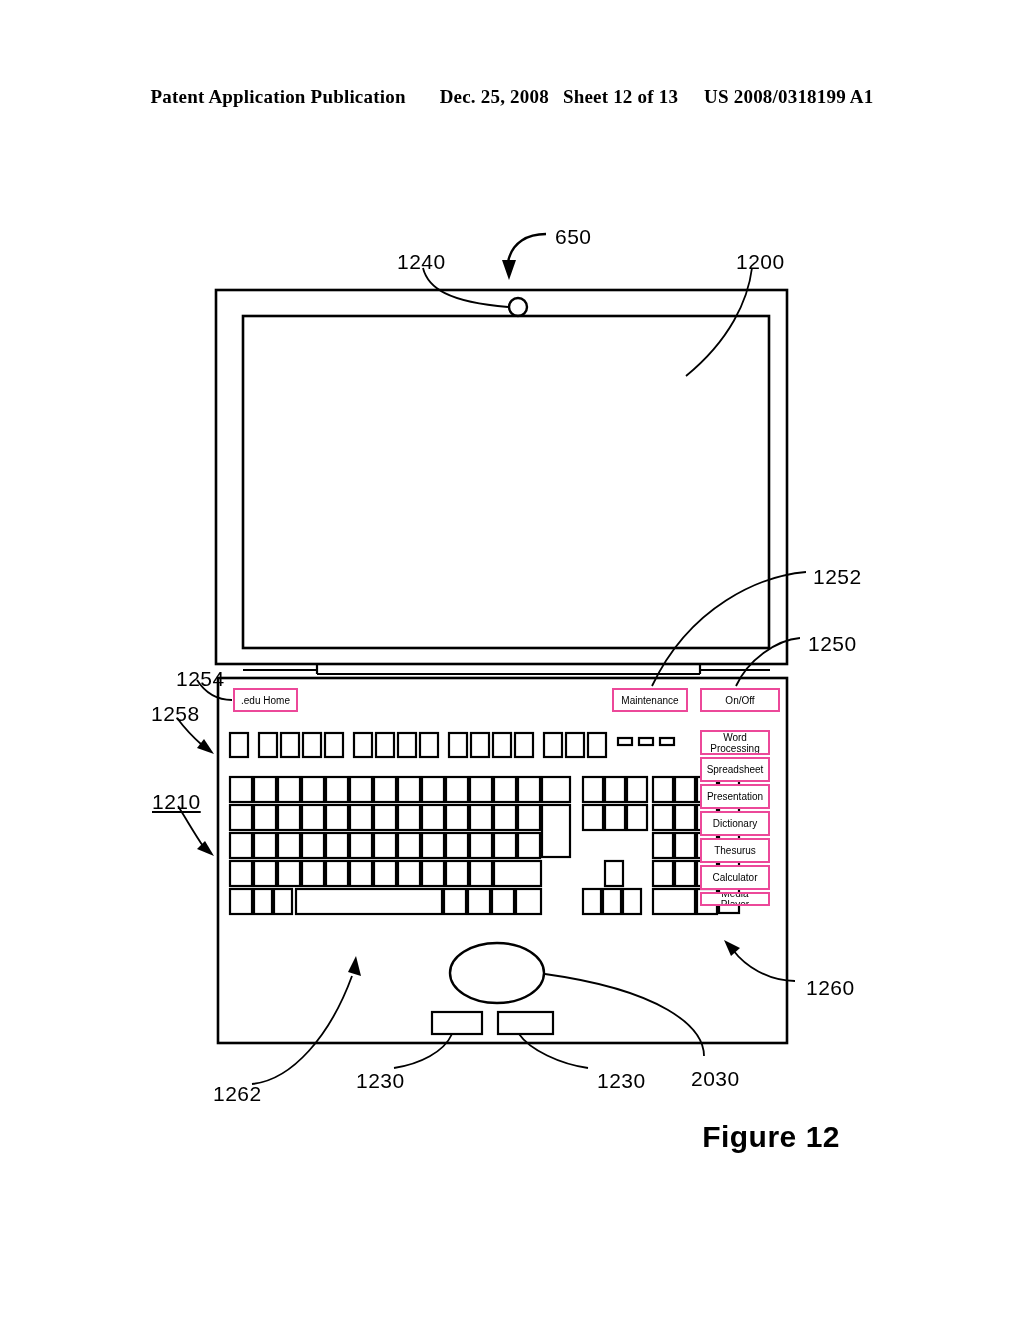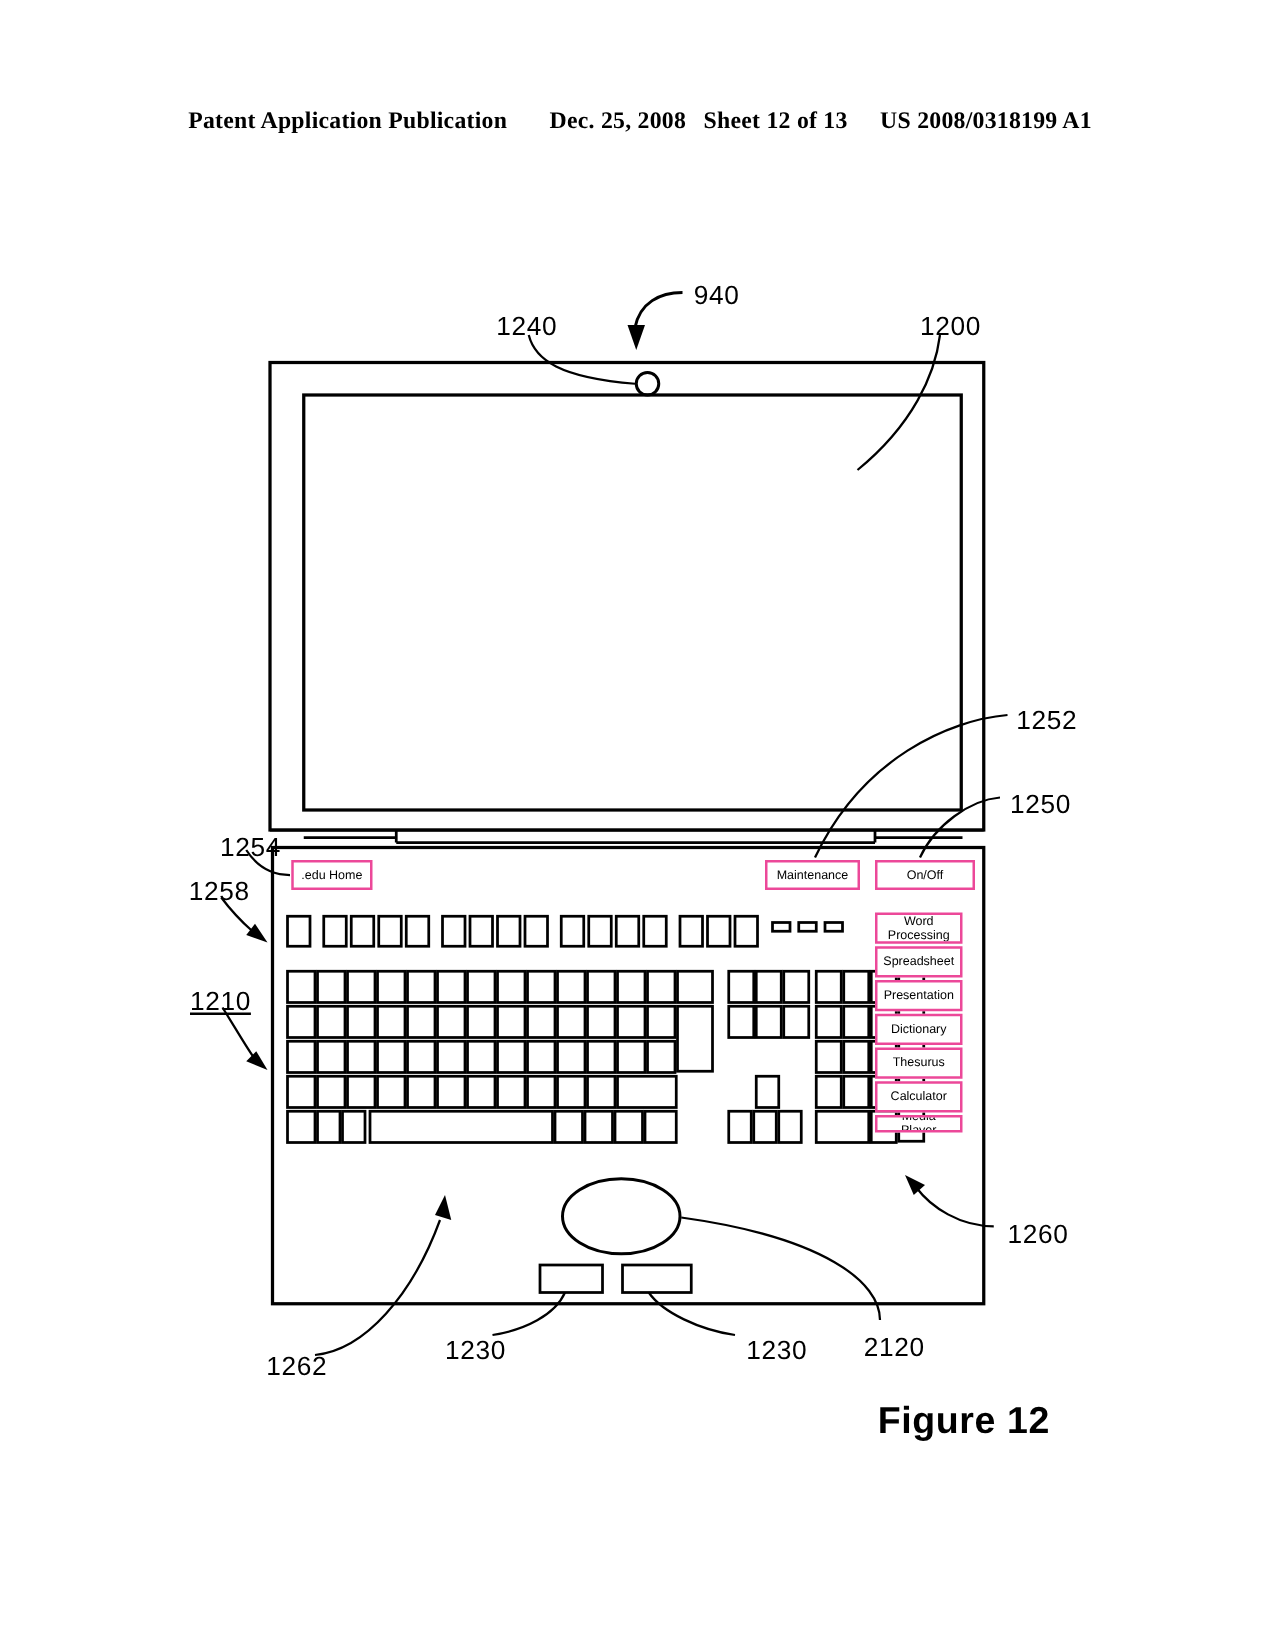--- a/index.html
+++ b/index.html
@@ -327,28 +327,28 @@
     </div>
     <div class="btn two-line" style="left: 700px; top: 892px; width: 70px; height: 14px;">
       <div>
         <div>Media</div>
         <div>Player</div>
       </div>
     </div>
   </div>
 
 <div id="ref-numerals">
-    <div class="ref" style="left: 555px; top: 225px;">940</div>
+    <div class="ref" style="left: 555px; top: 225px;">650</div>
     <div class="ref" style="left: 397px; top: 250px;">1240</div>
     <div class="ref" style="left: 736px; top: 250px;">1200</div>
     <div class="ref" style="left: 813px; top: 565px;">1252</div>
     <div class="ref" style="left: 808px; top: 632px;">1250</div>
     <div class="ref" style="left: 176px; top: 667px;">1254</div>
     <div class="ref" style="left: 151px; top: 702px;">1258</div>
     <div class="ref" style="left: 152px; top: 790px; text-decoration: underline;">1210</div>
     <div class="ref" style="left: 806px; top: 976px;">1260</div>
     <div class="ref" style="left: 213px; top: 1082px;">1262</div>
     <div class="ref" style="left: 356px; top: 1069px;">1230</div>
     <div class="ref" style="left: 597px; top: 1069px;">1230</div>
-    <div class="ref" style="left: 691px; top: 1067px;">2120</div>
+    <div class="ref" style="left: 691px; top: 1067px;">2030</div>
   </div>
 
 <div id="figure-caption">Figure 12</div>
 
 </body></html>

